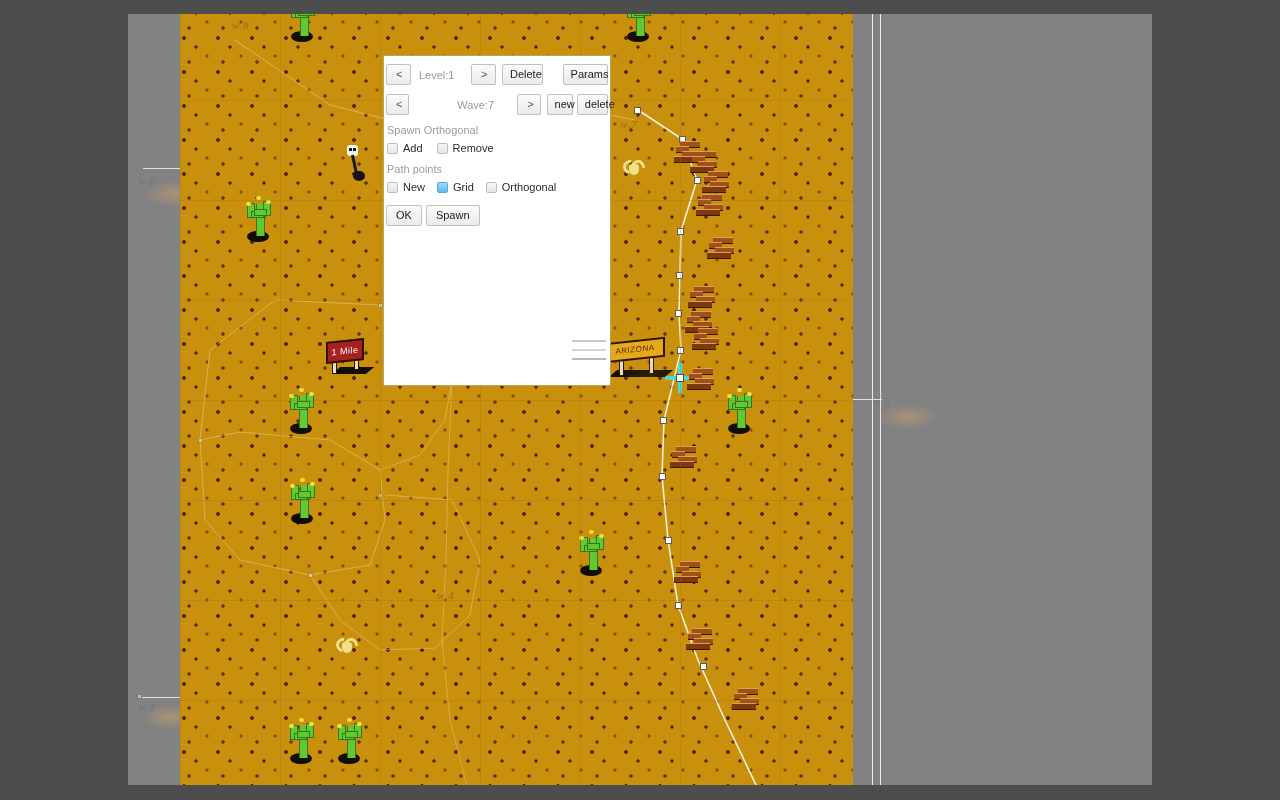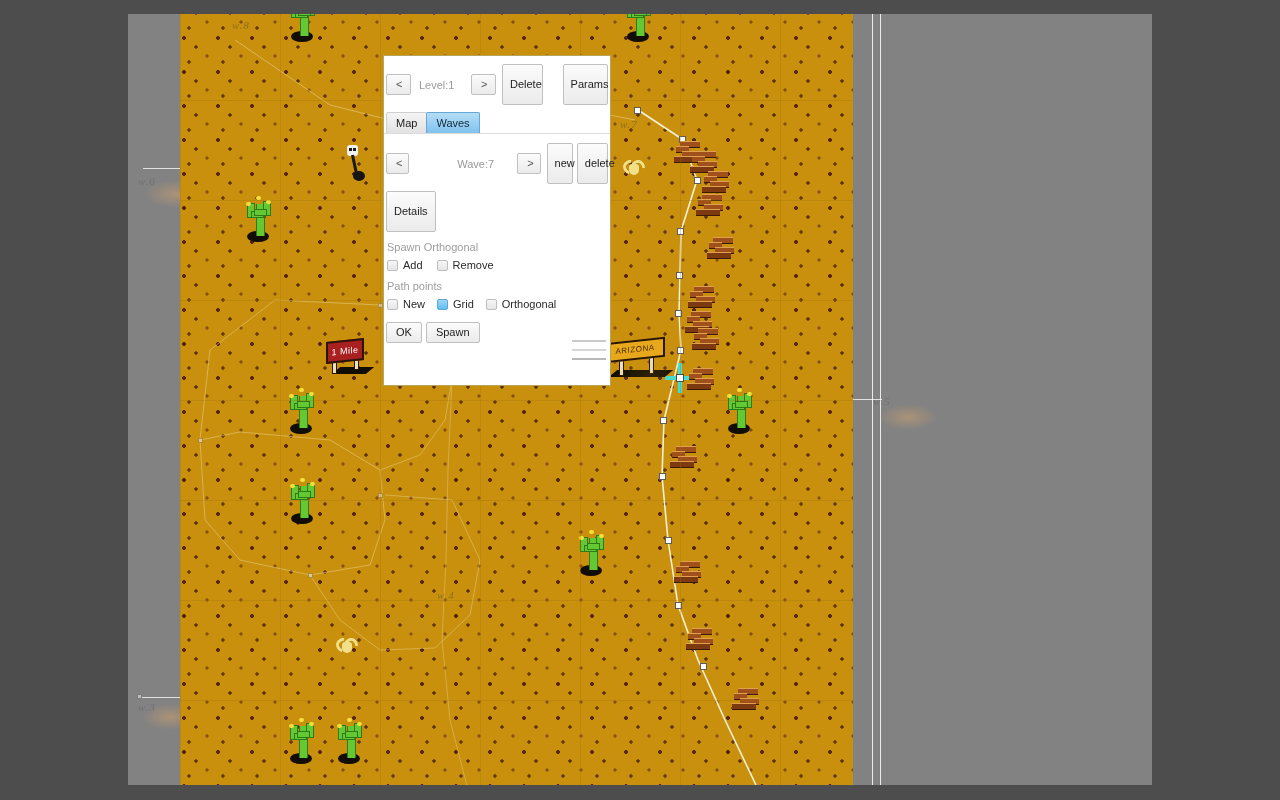--- a/index.html
+++ b/index.html
@@ -222,21 +222,21 @@
   #dialog .body { padding: 8px 0 0 0; }
 
   .row { display: flex; align-items: center; padding: 0 2px 0 2px; margin-bottom: 7px; }
 
   .btn {
     background: linear-gradient(#fbfbfb, #ebebeb);
     border: 1px solid #c0c0c0;
     border-radius: 2px;
     font-size: 11px;
     color: #1d1d1d;
-    padding: 13px 7px;
+    padding: 3px 7px;
     min-width: 16px;
     text-align: center;
     box-sizing: border-box;
     line-height: 13px;
     cursor: default;
   }
   .btn.nav { padding: 3px 9px; color: #555; }
   .readonly {
     font-size: 11px; color: #9a9a9a;
     min-width: 44px; padding: 0 8px;
@@ -548,36 +548,29 @@
     <div class="body">
 
       <div class="row">
         <div class="btn nav">&lt;</div>
         <div class="readonly">Level:1</div>
         <div class="btn nav">&gt;</div>
         <div class="btn" style="margin-left:6px;">Delete</div>
         <div class="btn" style="margin-left:20px;">Params</div>
       </div>
 
-      <div class="tabs">
-        <div class="tab">Map</div>
-        <div class="tab active">Waves</div>
-      </div>
 
       <div class="row" style="margin-top:9px;">
         <div class="btn nav">&lt;</div>
         <div class="readonly" style="min-width:52px;margin-left:40px;">Wave:7</div>
         <div class="btn nav">&gt;</div>
         <div class="btn" style="margin-left:6px;">new</div>
         <div class="btn" style="margin-left:4px;">delete</div>
       </div>
 
-      <div class="row">
-        <div class="btn">Details</div>
-      </div>
 
       <div class="sectlabel">Spawn Orthogonal</div>
       <div class="cbrow">
         <label class="cbwrap">
           <span class="cb"></span>
           <span class="cblabel">Add</span>
         </label>
         <label class="cbwrap">
           <span class="cb"></span>
           <span class="cblabel">Remove</span>

